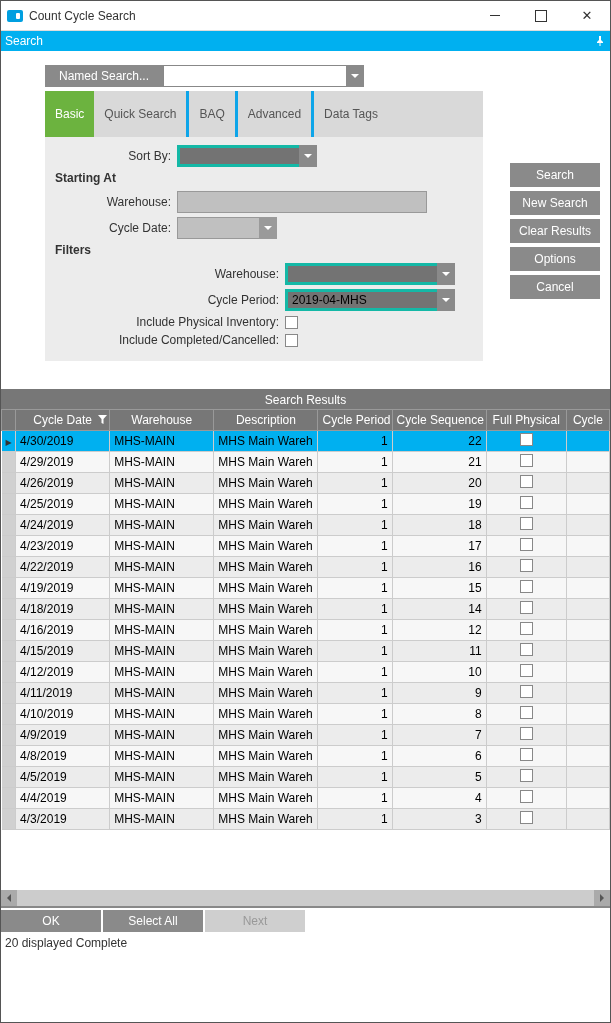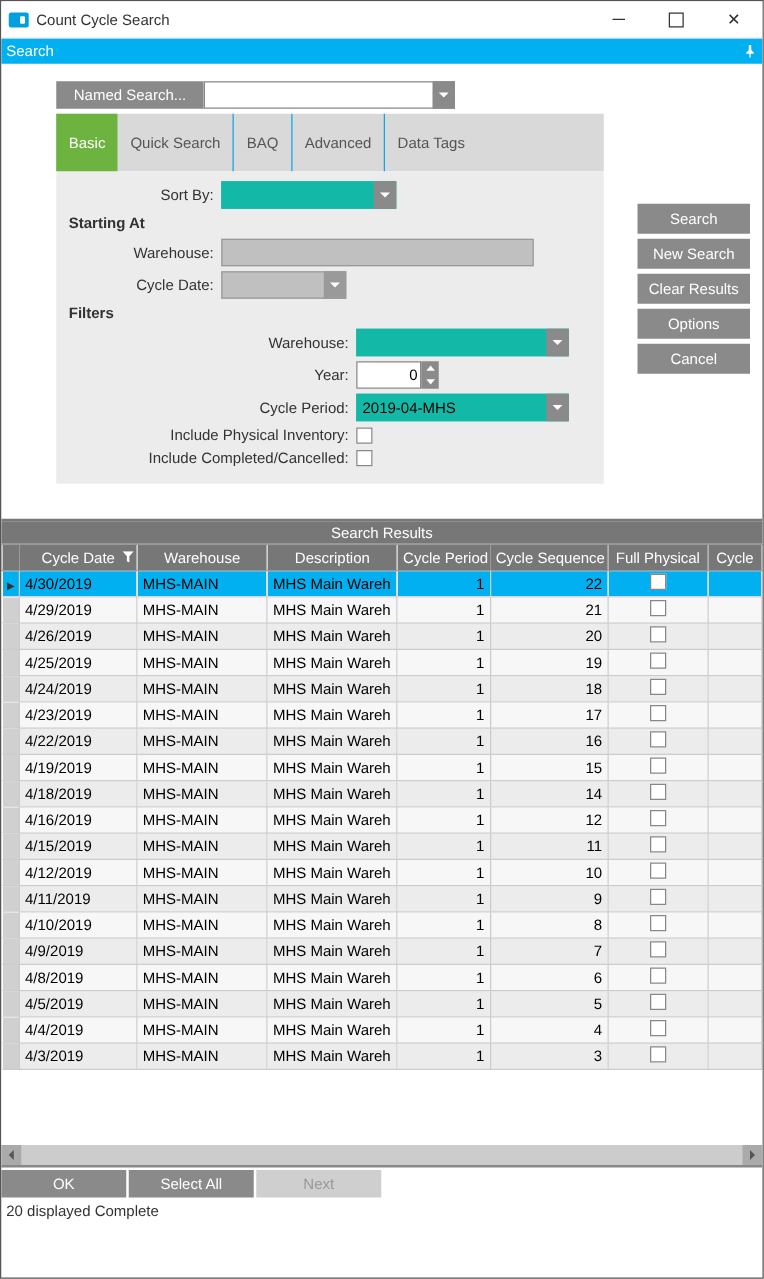--- a/index.html
+++ b/index.html
@@ -18,27 +18,27 @@
   .content { padding: 6px 10px 6px 10px; }
   .namedrow { display:flex; align-items:center; margin: 8px 0 4px 34px;}
   .namedbtn { background:#8a8a8a; color:#fff; font-size:12px; border:none; padding:4px 8px; width:118px; text-align:center; }
   .combo { position:relative; }
   .combo input { height:22px; border:1px solid #888; padding:0 18px 0 4px; font-size:12px; background:#fff; }
   .combo .arrow, .dropbtn { position:absolute; right:0; top:0; width:18px; height:100%; background:#8a8a8a; display:flex; align-items:center; justify-content:center; }
   .arrow svg, .dropbtn svg { width:8px; height:8px; }
   .tabs { display:flex; background:#d9d9d9; margin: 0 0 0 34px; width: 438px; font-size:12px; }
   .tab { padding:16px 10px; color:#555; }
   .tab.active { background:#6cb33f; color:#fff; }
-  .tab.sep { border-left:1px solid #0ea5e9; }
+  .tab.sep { border-left:3px solid #0ea5e9; }
   .panel { background:#ececec; margin: 0 0 0 34px; width:438px; padding:4px 10px 10px 10px; }
   .panel .hdr { font-size:12px; font-weight:bold; color:#333; margin:4px 0 6px 0; }
   .formrow { display:flex; align-items:center; margin:4px 0; }
   .formrow label { font-size:12px; text-align:right; padding-right:6px; color:#333; }
   .dsel { position:relative; display:inline-block; height:22px; }
-  .dsel input { height:22px; border:1px solid #14b8a6; padding:0 4px; font-size:12px; background:#14b8a6; }
+  .dsel input { height:22px; border:3px solid #14b8a6; padding:0 4px; font-size:12px; background:#737373; }
   .dsel.disabled input { background:#c0c0c0; border:1px solid #999; }
   .dsel .dropbtn { right:0; height:22px; }
   .dsel.disabled .dropbtn { background:#9a9a9a; }
   .spinner { position:relative; display:inline-block; }
   .spinner input { width:52px; height:22px; text-align:right; padding-right:2px; border:1px solid #888; font-size:12px; }
   .spinctl { position:absolute; right:-14px; top:0; width:14px; height:22px; background:#8a8a8a; display:flex; flex-direction:column; }
   .spinctl div { flex:1; display:flex; align-items:center; justify-content:center; }
   .spinctl svg { width:7px; height:5px; }
   .chk { width:13px; height:13px; border:1px solid #888; background:#fff; display:inline-block; }
   .sidebar { position:absolute; right:10px; top:112px; width:90px; display:flex; flex-direction:column; gap:4px; }
@@ -150,38 +150,20 @@
       <div class="dsel" style="width:170px">
         <input style="width: 170px;" value="">
         <span class="dropbtn">
               <svg viewBox="0 0 8 8">
                 <path d="M0 2l4 4 4-4z" fill="#fff"></path>
               </svg>
             </span>
       </div>
     </div>
     <div class="formrow">
-      <label style="width:230px">Year:</label>
-      <div class="spinner">
-        <input value="0" style="">
-        <div class="spinctl">
-          <div>
-                <svg viewBox="0 0 8 5">
-                  <path d="M0 5l4-5 4 5z" fill="#fff"></path>
-                </svg>
-              </div>
-          <div>
-                <svg viewBox="0 0 8 5">
-                  <path d="M0 0l4 5 4-5z" fill="#fff"></path>
-                </svg>
-              </div>
-        </div>
-      </div>
-    </div>
-    <div class="formrow">
       <label style="width:230px">Cycle Period:</label>
       <div class="dsel" style="width:170px">
         <input style="width: 170px;" value="2019-04-MHS">
         <span class="dropbtn">
               <svg viewBox="0 0 8 8">
                 <path d="M0 2l4 4 4-4z" fill="#fff"></path>
               </svg>
             </span>
       </div>
     </div>

